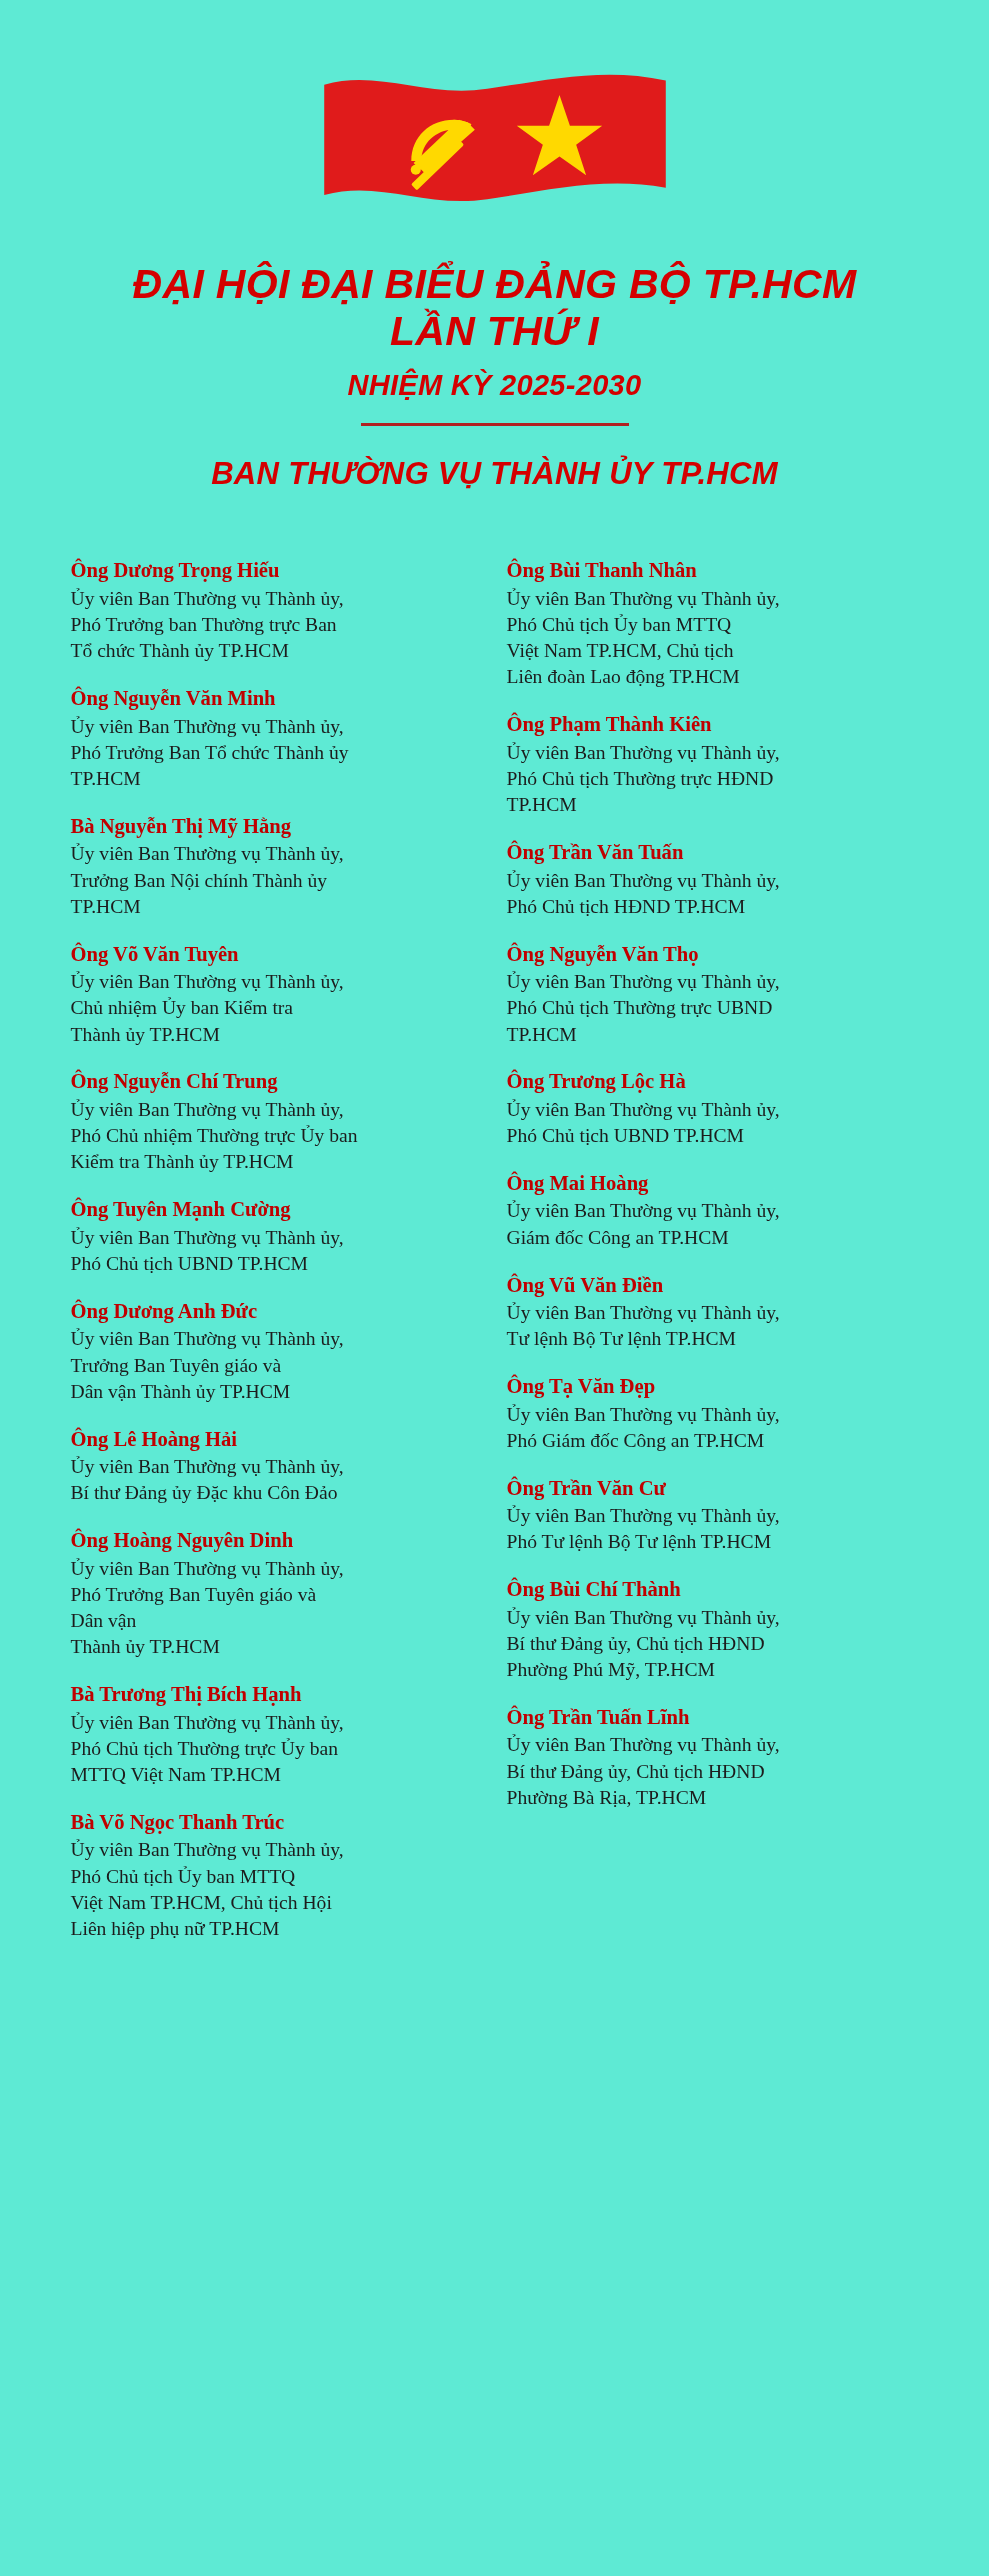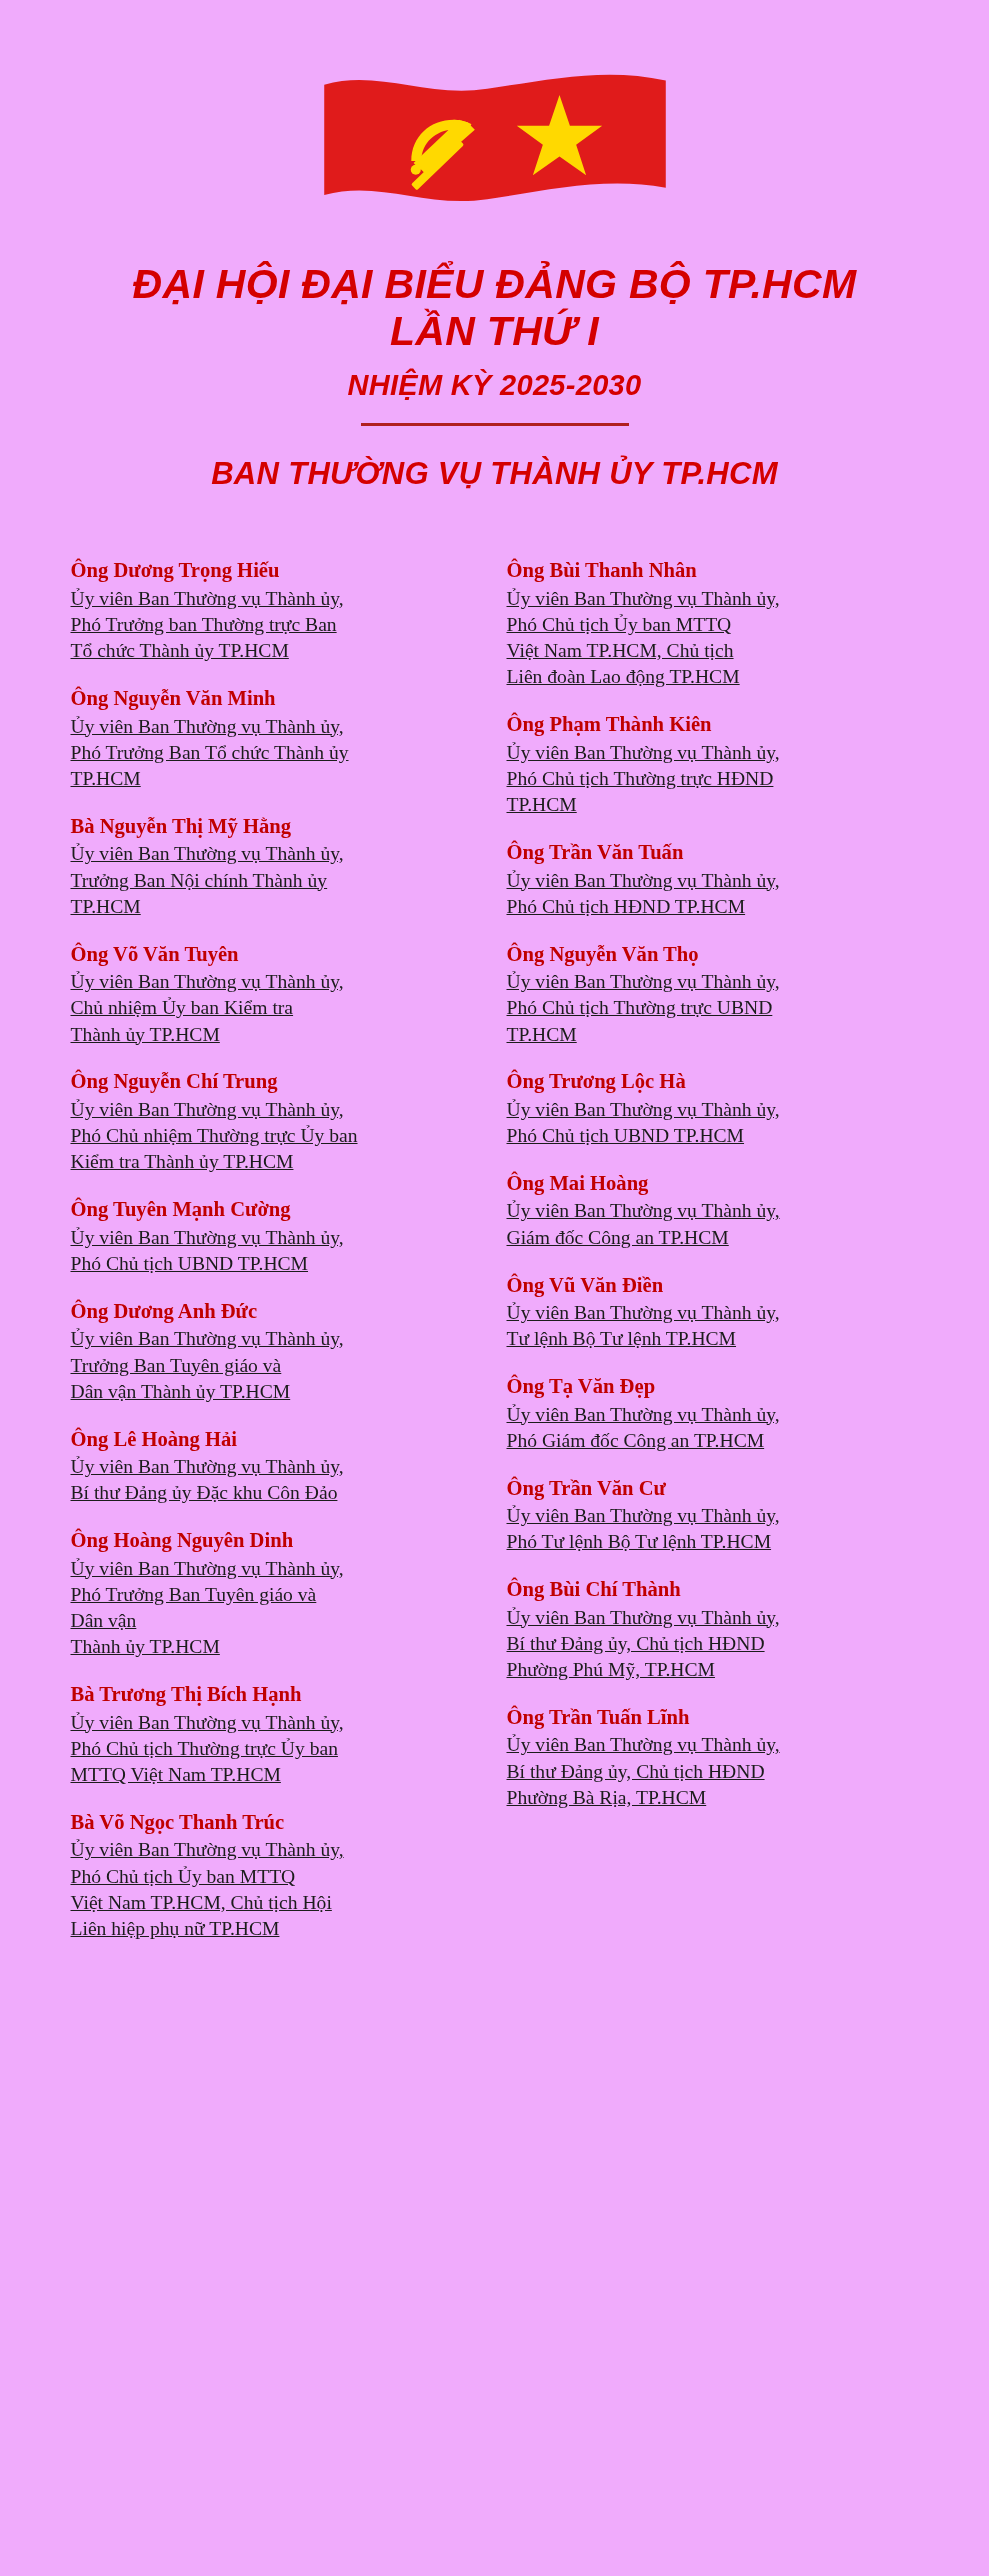--- a/index.html
+++ b/index.html
@@ -13,21 +13,21 @@
     width: 989px;
     min-height: 2576px;
     font-family: "Liberation Serif", serif;
     color: #1a1a1a;
     position: relative;
     overflow-x: hidden;
   }
   .page {
     width: 989px;
     min-height: 2576px;
-    background: #f0abfc;
+    background: #5eead4;
     padding: 0;
     margin: 0;
     position: relative;
   }
 
   
   .flag-wrap {
     width: 100%;
     display: flex;
     justify-content: center;
@@ -109,21 +109,20 @@
     line-height: 1.28;
     margin: 0 0 2.1px 0;
   }
   .person-role {
     font-family: "Liberation Serif", serif;
     color: #1c1c1c;
     font-size: 19.6px;
     line-height: 1.34;
     margin: 0;
     white-space: pre-line;
-    text-decoration: underline;
   }
 </style>
 </head>
 <body>
 
 <div class="page">
 
   <div class="flag-wrap">
     <div class="flag">
       <svg viewBox="0 0 690 300" xmlns="http://www.w3.org/2000/svg" aria-hidden="true">

